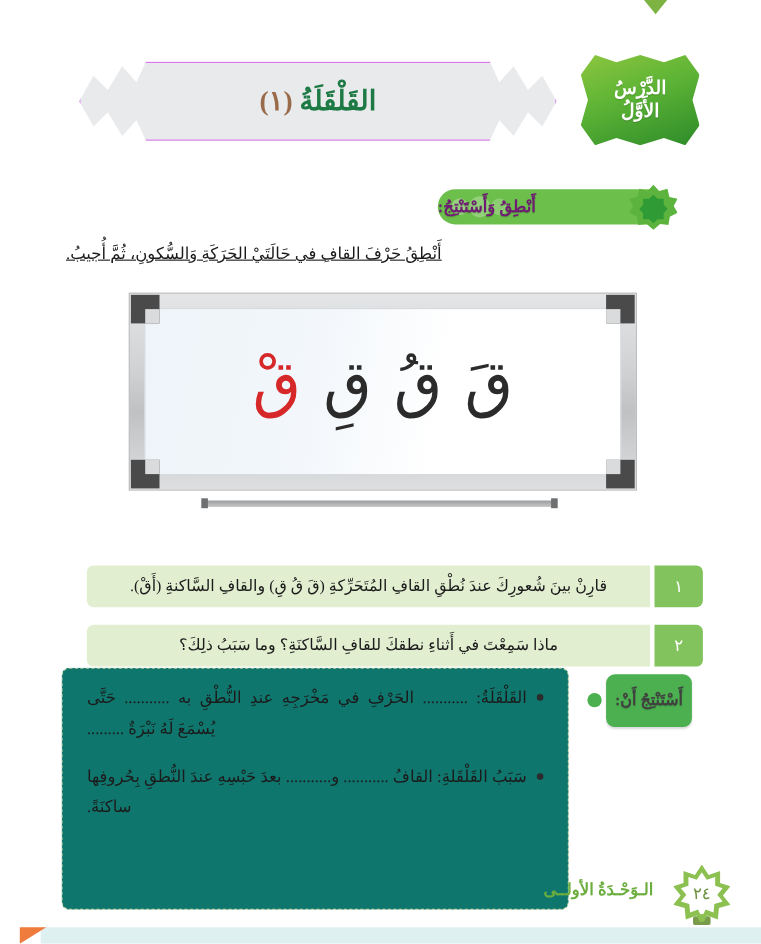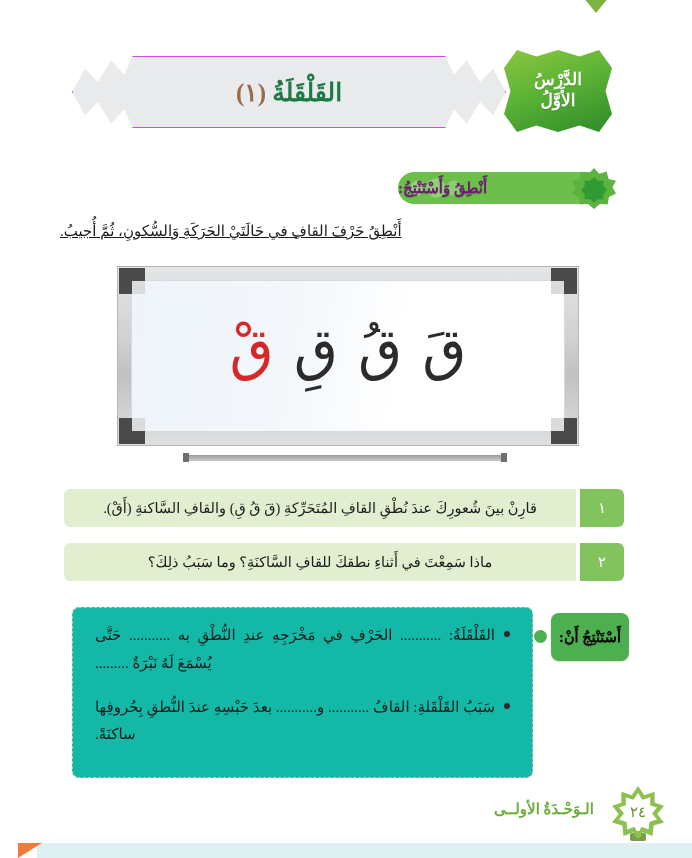--- a/index.html
+++ b/index.html
@@ -26,21 +26,21 @@
     width: 0; height: 0;
     border-left: 13px solid transparent;
     border-right: 13px solid transparent;
     border-top: 16px solid #7cb342;
   }
   .tri-a { left: 583px; top: -3px; }
 
   
   .lesson-badge {
     position: absolute;
-    top: 50px; left: 504px;
+    top: 50px; left: 528px;
     width: 108px; height: 82px;
     background: linear-gradient(160deg, #8cc63f 0%, #5cb335 45%, #2e8b29 100%);
     display: flex; align-items: center; justify-content: center;
     text-align: center;
     color: #ffffff;
     font-size: 17px;
     font-weight: bold;
     line-height: 1.22;
     box-shadow: 0 2px 3px rgba(0,0,0,.22);
     clip-path: polygon(
@@ -209,23 +209,24 @@
     top: 453px;
     width: 6px; height: 9px;
     background: #6d6f71;
   }
   .tray-foot.left  { left: 183px; }
   .tray-foot.right { left: 501px; }
 
   
   .q-row {
     position: absolute;
-    left: 64px;
+    left: 79px;
     width: 560px;
     height: 38px;
+    margin-top: 25px;
   }
   .q-row.q1 { top: 489px; }
   .q-row.q2 { top: 543px; }
   .q-body {
     position: absolute;
     top: 0; right: 48px; left: 0;
     height: 38px;
     background: #e2eed0;
     border-radius: 6px 0 0 6px;
     display: flex;
@@ -252,38 +253,38 @@
   }
 
   
   .concl-tab {
     position: absolute;
     top: 613px; left: 551px;
     width: 78px; height: 48px;
     background: #4cb050;
     border-radius: 8px;
     display: flex; align-items: center; justify-content: center;
-    color: #000000;
+    color: #404040;
     font-size: 14.5px;
     font-weight: bold;
     text-shadow: 0 1px 1px rgba(0,0,0,.18);
     box-shadow: 0 1px 2px rgba(0,0,0,.15);
   }
   .concl-dot {
     position: absolute;
     top: 630px; left: 534px;
     width: 13px; height: 13px;
     border-radius: 50%;
     background: #4cb050;
   }
   .concl-box {
     position: absolute;
-    top: 607px; left: 72px;
-    width: 461px; height: 171px;
-    background: #14b8a6;
+    top: 607px; left: 56px;
+    width: 461px; height: 220px;
+    background: #0f766e;
     border: 1px dashed #b9cf9a;
     border-radius: 7px;
     box-sizing: border-box;
     padding: 14px 22px 10px 22px;
   }
   .concl-item {
     display: flex;
     gap: 9px;
     margin-bottom: 16px;
     align-items: flex-start;

